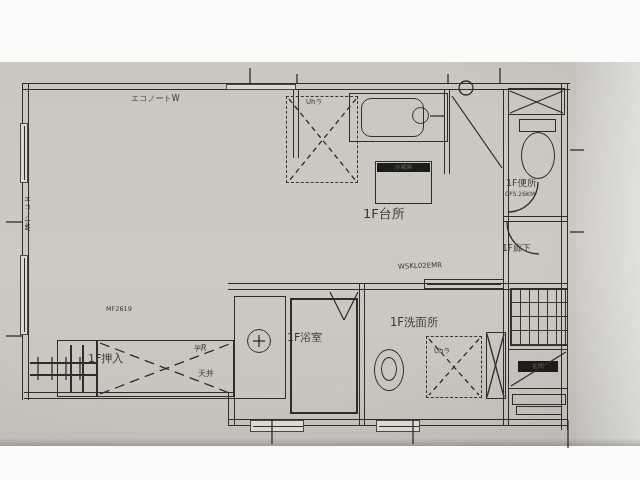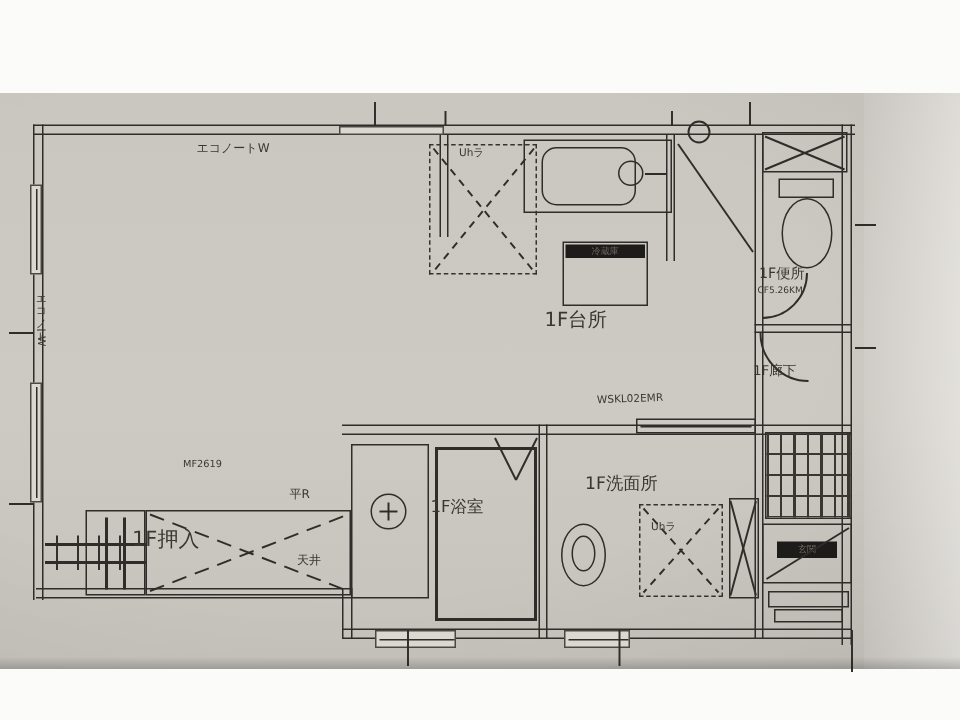--- a/index.html
+++ b/index.html
@@ -177,24 +177,24 @@
       </g>
     </svg>
 
     <div class="lbl" style="left:363px;top:207px;font-size:13px;">1F台所</div>
     <div class="lbl" style="left:506px;top:178px;font-size:9.5px;">1F便所</div>
     <div class="lbl" style="left:505px;top:191px;font-size:6px;">CF5.26KM</div>
     <div class="lbl" style="left:502px;top:244px;font-size:9px;">1F廊下</div>
     <div class="lbl" style="left:287px;top:332px;font-size:11px;">1F浴室</div>
     <div class="lbl" style="left:390px;top:317px;font-size:11.5px;">1F洗面所</div>
     <div class="lbl" style="left:398px;top:263px;font-size:7px;transform:rotate(-2deg);">WSKL02EMR</div>
-    <div class="lbl" style="left:88px;top:353px;font-size:14px;">1F押入</div>
-    <div class="lbl" style="left:193px;top:326px;font-size:8px;">平R</div>
+    <div class="lbl" style="left:88px;top:353px;font-size:11px;">1F押入</div>
+    <div class="lbl" style="left:193px;top:345px;font-size:8px;font-style:italic;">平R</div>
     <div class="lbl" style="left:198px;top:370px;font-size:8px;">天井</div>
-    <div class="lbl" style="left:92px;top:306px;font-size:6.5px;padding-left:30px;">MF2619</div>
+    <div class="lbl" style="left:76px;top:306px;font-size:6.5px;padding-left:30px;">MF2619</div>
     <div class="lbl" style="left:131px;top:95px;font-size:8px;">エコノートW</div>
     <div class="lbl" style="left:23px;top:192px;font-size:7px;writing-mode:vertical-rl;">エコノートW</div>
     <div class="lbl" style="left:306px;top:99px;font-size:7px;">Uhラ</div>
     <div class="lbl" style="left:434px;top:348px;font-size:7px;">Uhラ</div>
   </div>
 
   <div class="edge-shadow"></div>
 </div>
 
 </body></html>

